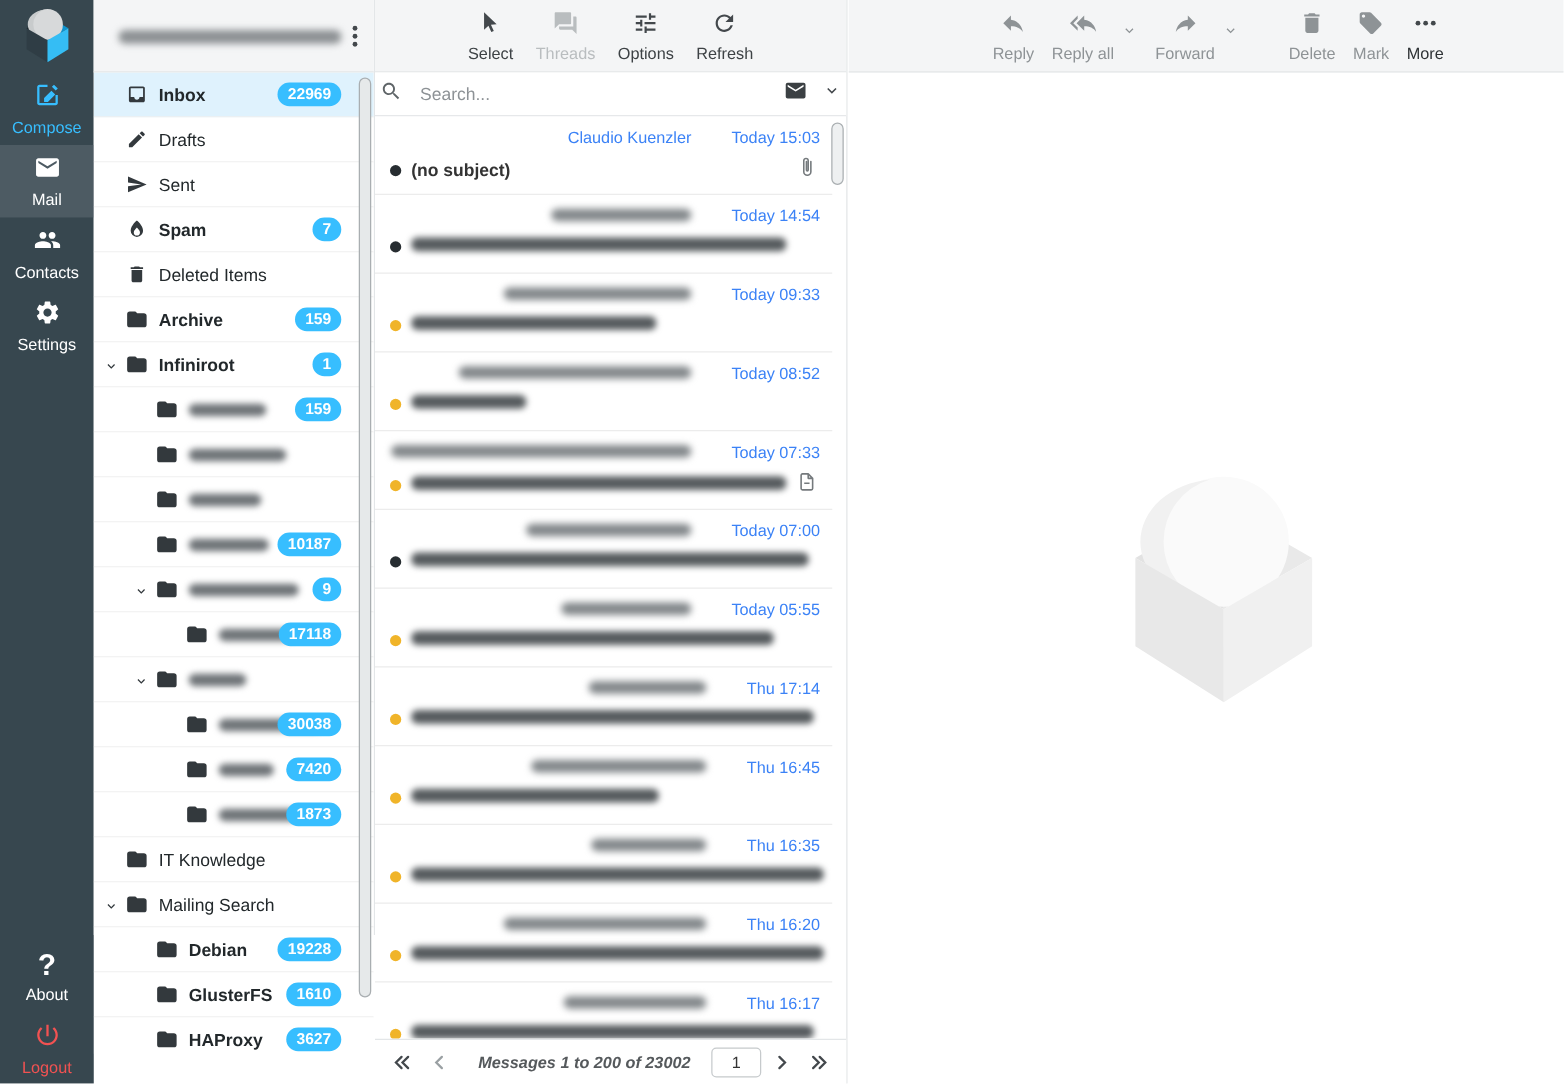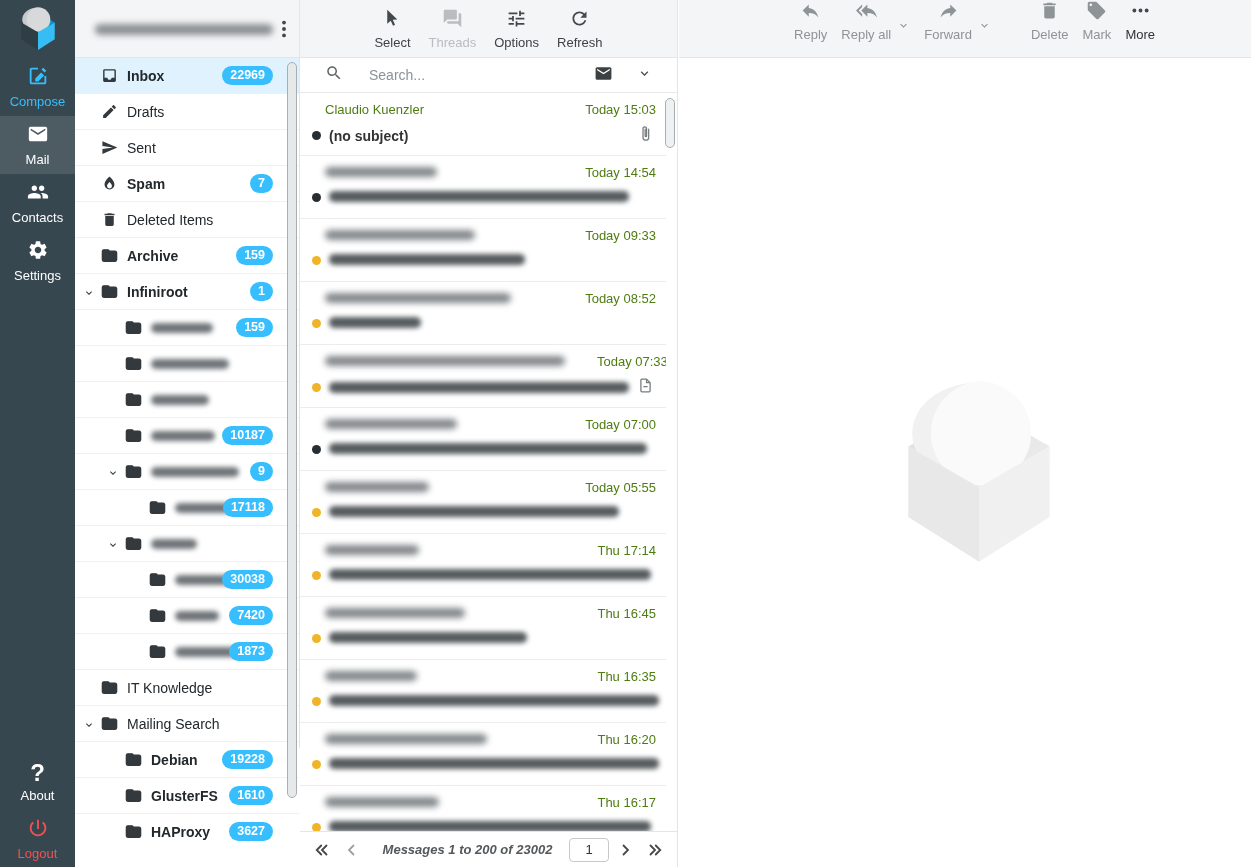--- a/index.html
+++ b/index.html
@@ -45,31 +45,31 @@
   .list-pane{position:absolute;left:300px;top:0;width:378px;height:867px;background:#fff;
              border-right:1px solid #e3e6e8;box-sizing:border-box;}
   .lp-toolbar{height:57px;background:#f4f5f6;border-bottom:1px solid #e3e6e8;display:flex;
               align-items:center;justify-content:center;gap:18px;}
   .tb-btn{display:flex;flex-direction:column;align-items:center;gap:3px;font-size:13px;
           color:#3d4245;cursor:pointer;position:relative;}
   .tb-btn svg{width:21px;height:21px;fill:#43484c;}
   .tb-btn.disabled{color:#b9bdbf;}
   .tb-btn.disabled svg{fill:#b9bdbf;}
   .searchbar{height:34px;border-bottom:1px solid #e6e8ea;display:flex;align-items:center;
-             padding:0 25px;gap:24px;background:#fff;}
+             padding:0 4px;gap:12px;background:#fff;}
   .searchbar .s-icon svg{width:18px;height:18px;fill:#5f6568;}
   .searchbar input{flex:1;border:none;outline:none;font-size:14px;color:#333;
                    font-family:"Liberation Sans",sans-serif;background:transparent;}
   .searchbar input::placeholder{color:#8d9296;}
   .scope svg{width:19px;height:19px;fill:#3b4043;}
   .s-chev svg{width:15px;height:15px;fill:#43484c;}
   .rows{position:absolute;top:93px;left:0;width:366px;height:738px;overflow:hidden;}
   .msg-row{height:53px;border-bottom:1px solid #ececec;padding:9px 10px 0 10px;
            box-sizing:content-box;position:relative;cursor:pointer;}
-  .m-line1{display:flex;justify-content:space-between;padding-left:15px;font-size:13px;color:#4d7c0f;}
+  .m-line1{display:flex;justify-content:flex-end;padding-left:15px;font-size:13px;color:#3b82f6;}
   .m-date{white-space:nowrap;margin-left:32px;}
   .m-line2{display:flex;align-items:center;margin-top:8px;gap:8px;}
   .dot{width:9px;height:9px;border-radius:50%;flex:none;margin-left:2px;}
   .dot.dark{background:#272d31;}
   .dot.yellow{background:#f0b429;}
   .subject{font-weight:bold;font-size:14px;color:#333;white-space:nowrap;}
   .m-att{margin-left:auto;margin-right:2px;}
   .m-att svg{width:17px;height:17px;fill:none;stroke:#757a7d;stroke-width:1.8;}
   .msg-scrollbar{position:absolute;right:2px;top:98px;width:10px;height:50px;border-radius:6px;
                  background:#eef0f1;border:1px solid #a9aeb1;box-sizing:border-box;}
@@ -77,21 +77,21 @@
                display:flex;align-items:center;padding:0 8px;gap:2px;background:#fff;box-sizing:border-box;}
   .pg-btn{width:28px;height:24px;display:flex;align-items:center;justify-content:center;cursor:pointer;}
   .pg-btn svg{width:18px;height:18px;fill:none;stroke:#43484c;stroke-width:2.4;stroke-linecap:round;}
   .pg-btn.dim svg{stroke:#9aa0a3;}
   .pg-status{flex:1;text-align:center;font-size:13px;font-weight:bold;color:#55595c;font-style:italic;}
   .pg-input{width:34px;height:20px;border:1px solid #c6cacc;border-radius:4px;text-align:center;
             font-size:13px;color:#333;font-family:"Liberation Sans",sans-serif;}
   
   .content-pane{position:absolute;left:679px;top:0;width:572px;height:867px;background:#fff;}
   .cp-toolbar{height:57px;background:#f4f5f6;border-bottom:1px solid #e3e6e8;display:flex;
-              align-items:flex-start;justify-content:flex-end;gap:14px;padding-right:96px;}
+              align-items:center;justify-content:flex-end;gap:14px;padding-right:96px;}
   .cp-toolbar .tb-btn{color:#8e9396;}
   .cp-toolbar .tb-btn svg{fill:#8e9396;}
   .cp-toolbar .tb-btn.dark{color:#2f3336;}
   .cp-toolbar .tb-btn.dark svg{fill:#43484c;}
   .caret{align-self:flex-start;margin:18px 0 0 -8px;}
   .caret svg{width:13px;height:13px;fill:#8e9396;}
   .gap-l{margin-left:26px;}
   .watermark{position:absolute;left:50%;top:465px;transform:translate(-50%,-50%);
              width:186px;height:200px;margin-left:14px;}
   .watermark svg{width:100%;height:100%;}

